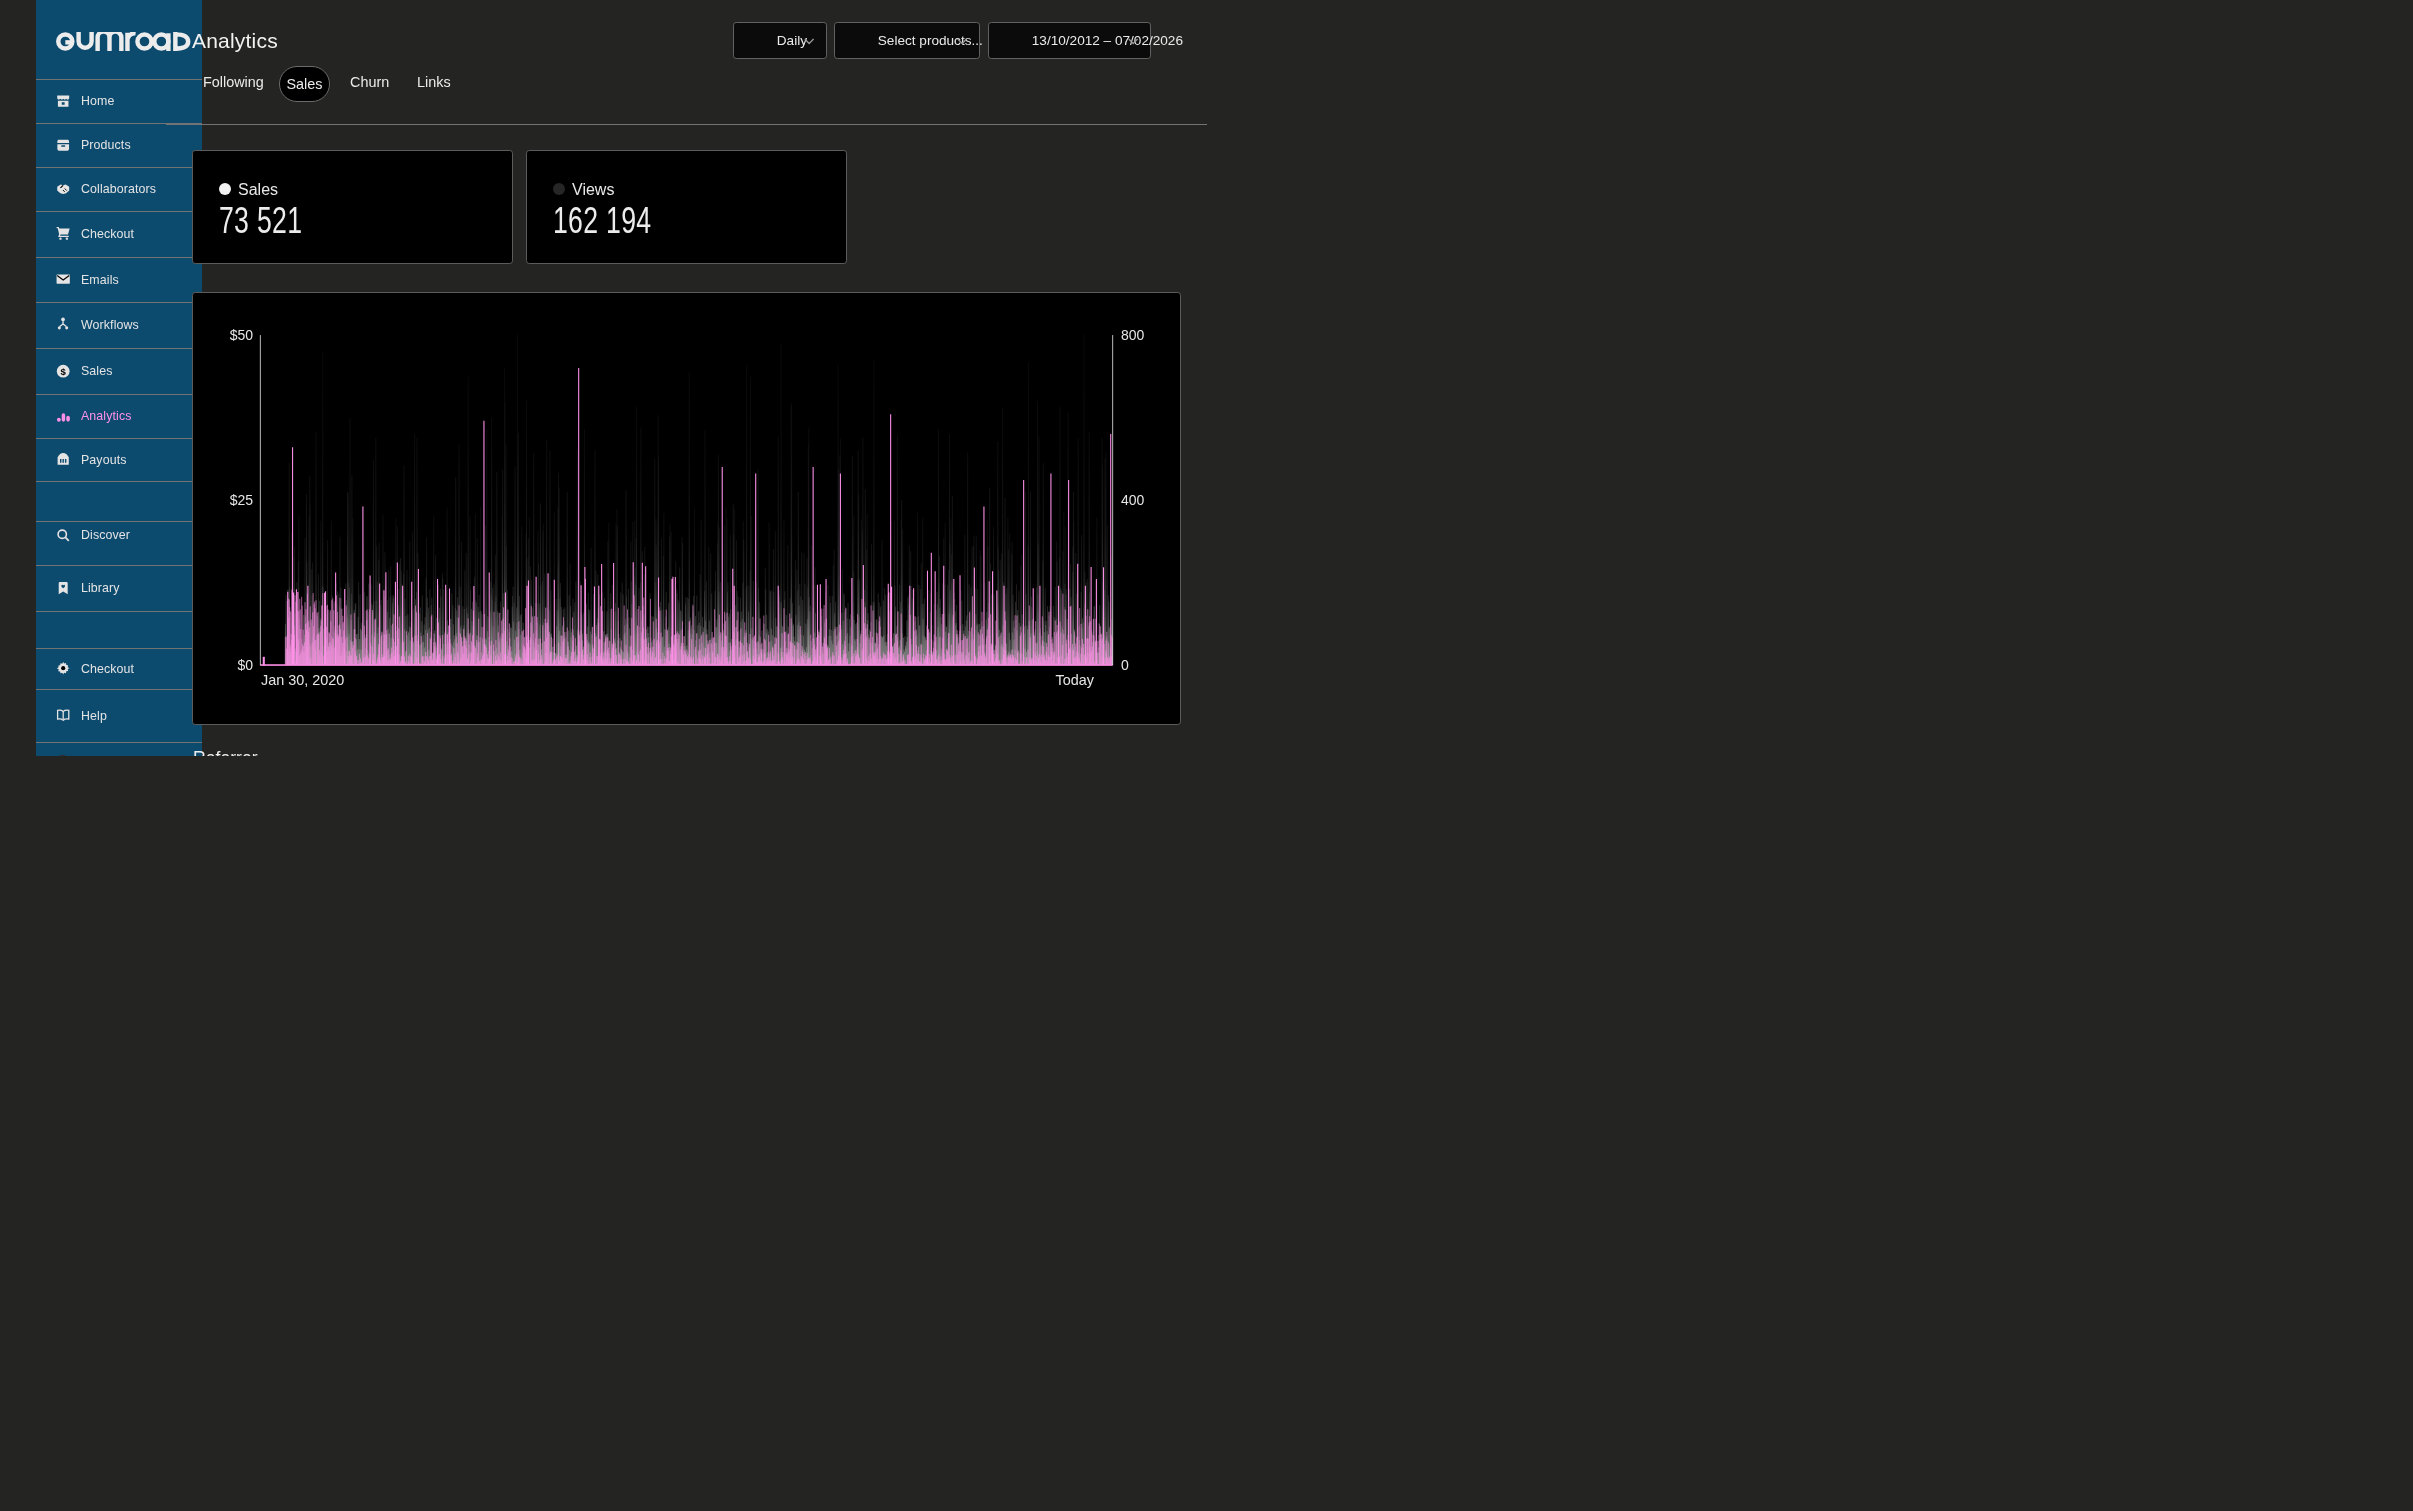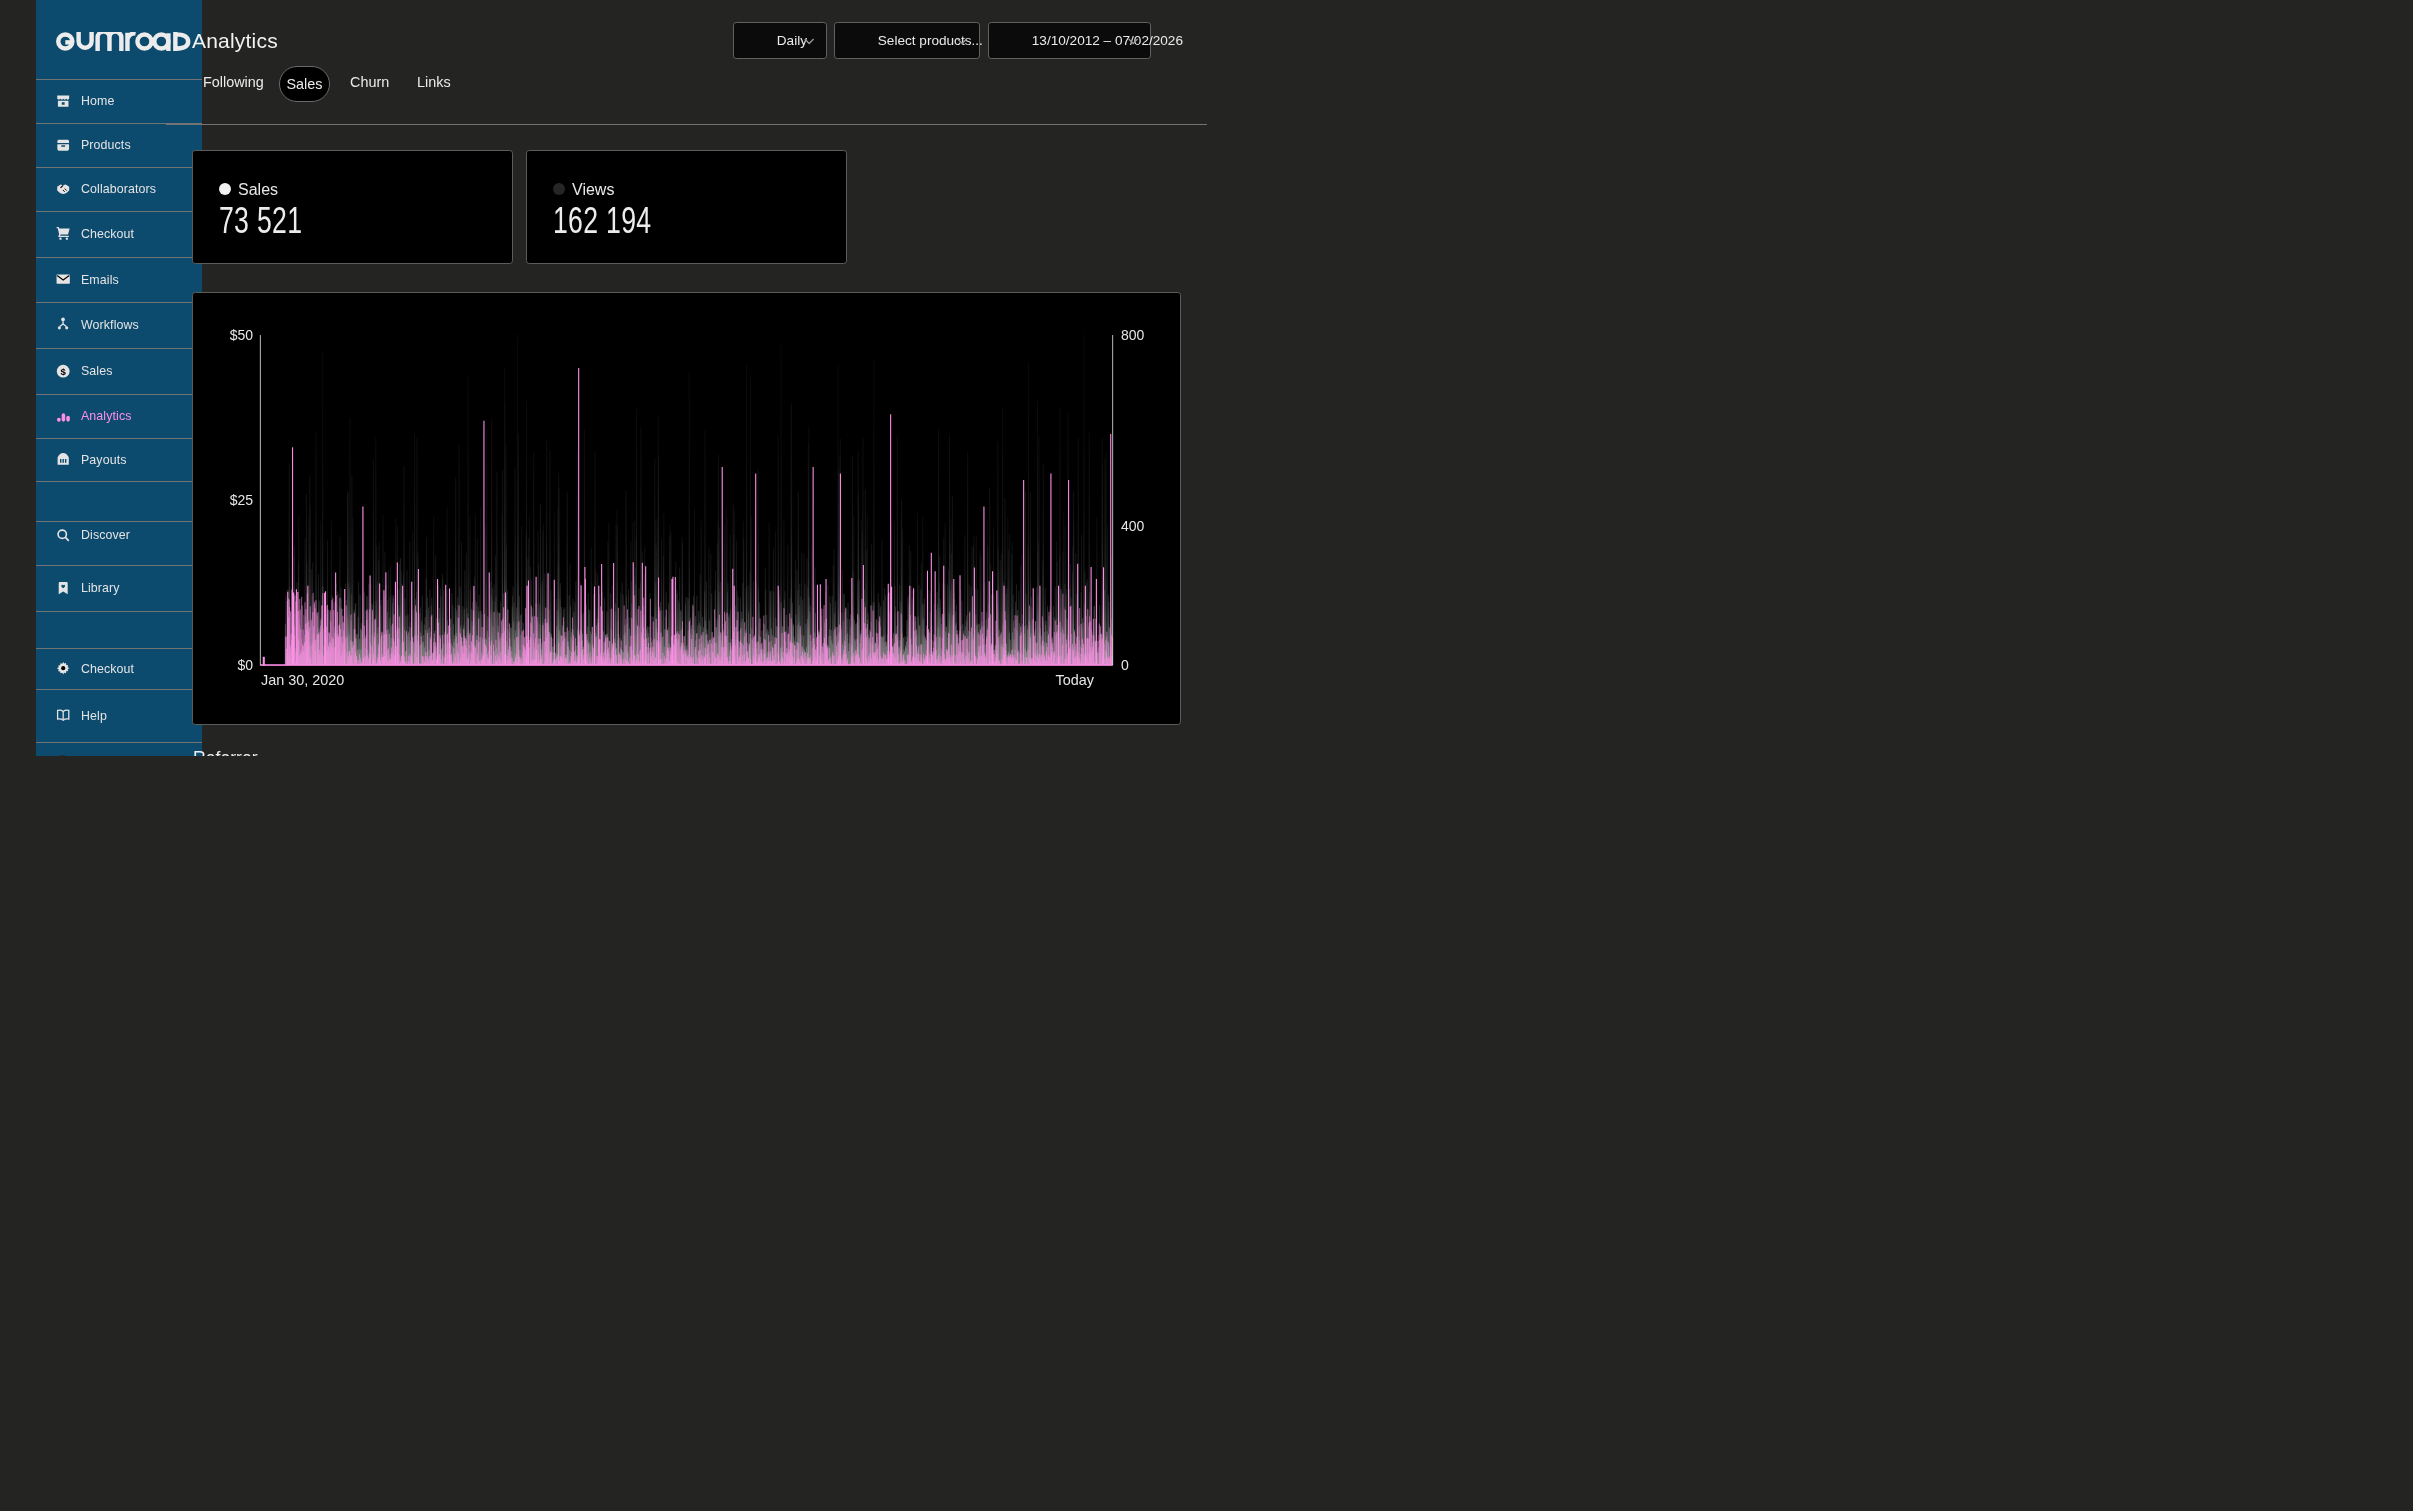--- a/index.html
+++ b/index.html
@@ -211,21 +211,21 @@
       <div class="dot" style="background:#262626"></div>
         <span class="lb">Views</span>
       <div class="num">162 194</div>
     </div>
 
     <div id="chartcard"></div>
     <span class="tick" style="right:954px;top:327px">$50</span>
     <span class="tick" style="right:954px;top:492px">$25</span>
     <span class="tick" style="right:954px;top:657px">$0</span>
     <span class="tick" style="left:955px;top:327px">800</span>
-    <span class="tick" style="left:955px;top:518px">400</span>
+    <span class="tick" style="left:955px;top:492px">400</span>
     <span class="tick" style="left:955px;top:657px">0</span>
     <span class="xlab" style="left:95px;top:672px">Jan 30, 2020</span>
     <span class="xlab" style="right:113px;top:672px">Today</span>
     <div id="referrer">Referrer</div>
   </div>
   <svg width="989" height="433" viewBox="240.5 365.5 1239 543" style="position:absolute;left:192px;top:292px">
 <defs>
 <linearGradient id="gv" gradientUnits="userSpaceOnUse" x1="0" y1="833.0" x2="0" y2="419.5">
 <stop offset="0" stop-color="#d6d6d6"></stop>
 <stop offset="0.05" stop-color="#b5b5b5"></stop>

